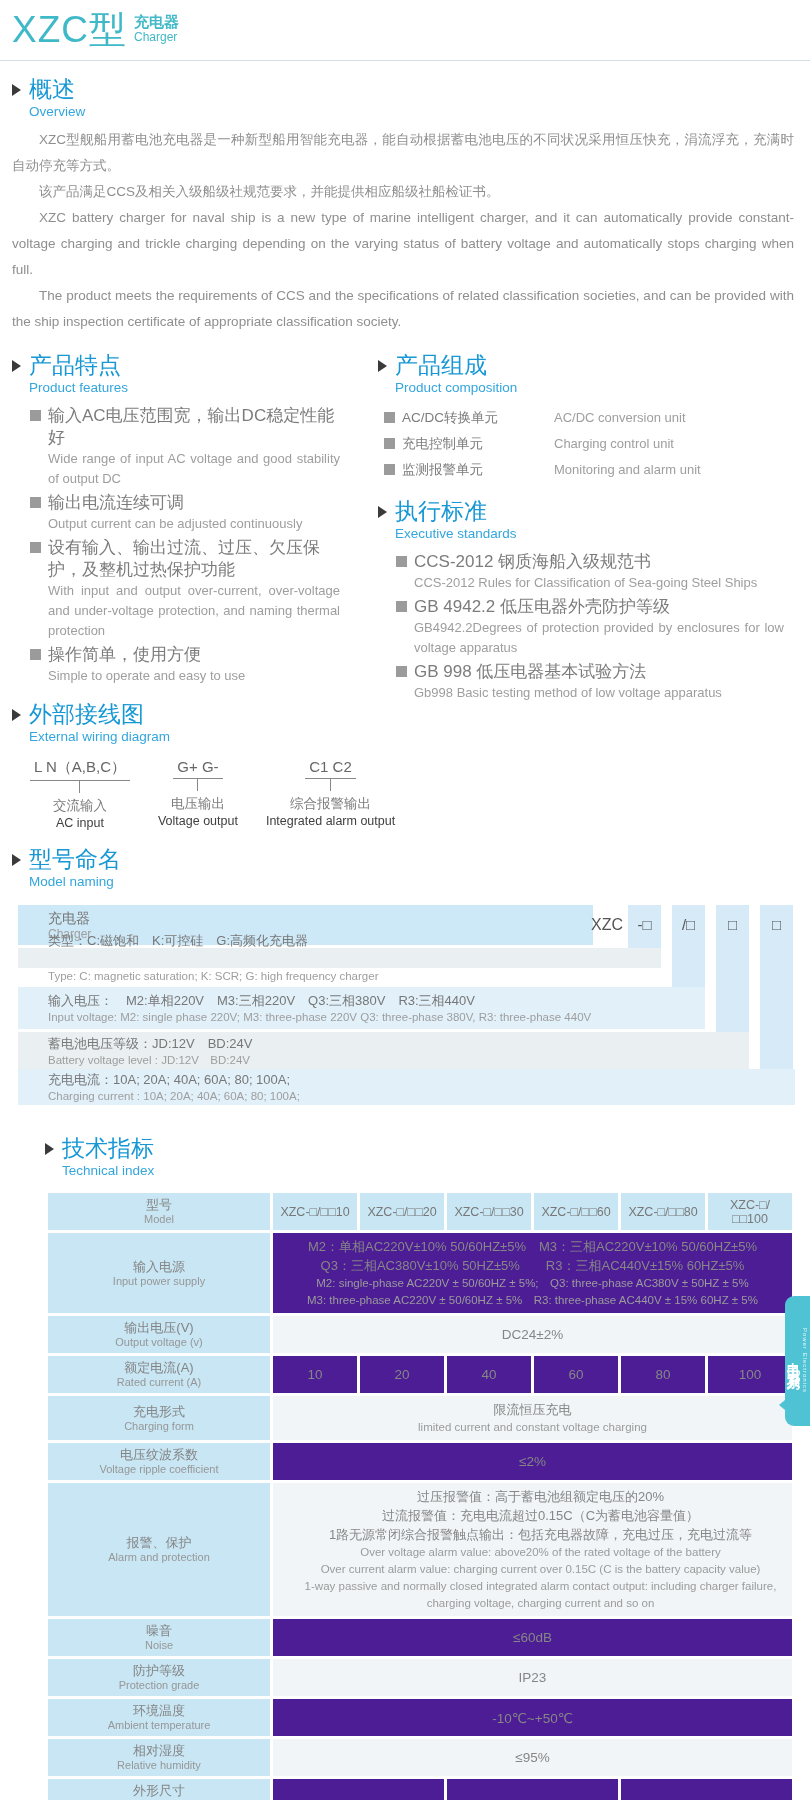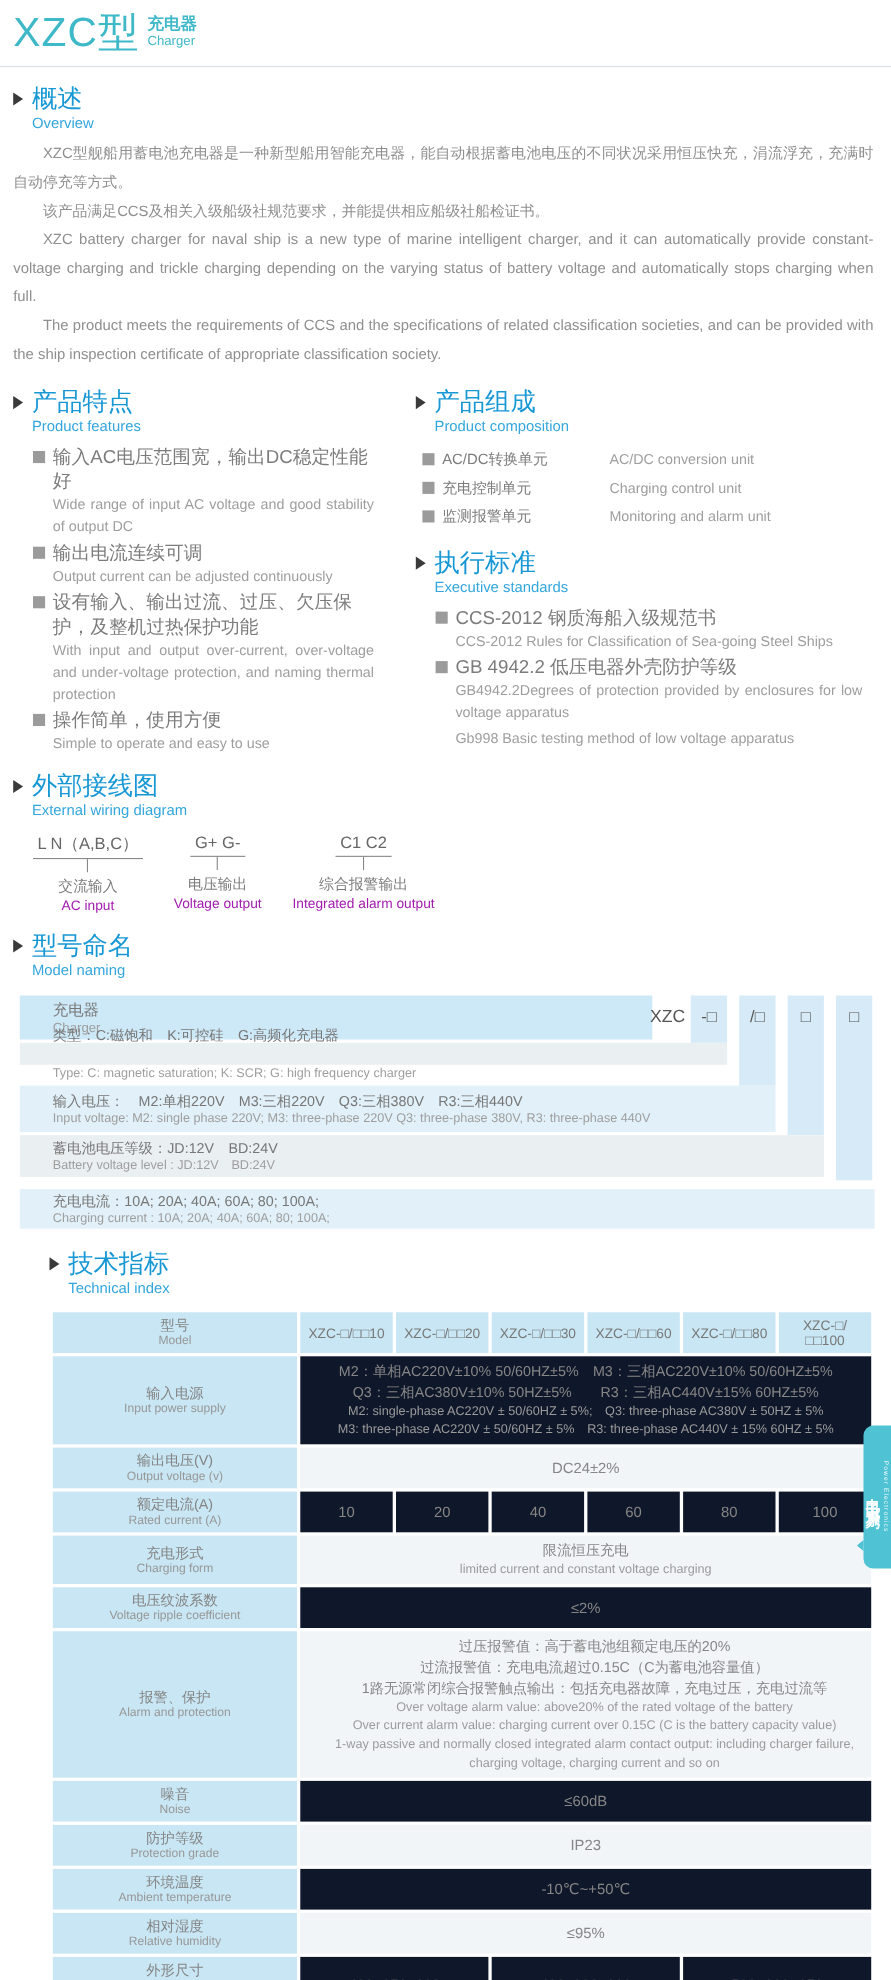--- a/index.html
+++ b/index.html
@@ -41,55 +41,55 @@
   .czh{display:flex;color:#7c7c7c;font-size:13.5px;width:170px;flex:0 0 auto;}
   .czh .bullet{margin-top:7px;}
   .cen{color:#9e9e9e;font-size:13px;}
 
   
   .wiring{display:flex;margin:12px 0 0 30px;gap:28px;}
   .wgroup{display:flex;flex-direction:column;align-items:center;}
   .wterm{font-size:15px;color:#666;border-bottom:1px solid #888;padding:0 4px 3px;white-space:nowrap;}
   .wtick{width:1px;height:12px;background:#888;}
   .wzh{font-size:13.5px;color:#7c7c7c;margin-top:4px;line-height:18px;white-space:nowrap;}
-  .wen{font-size:12.5px;color:#a21caf;line-height:16px;white-space:nowrap;}
+  .wen{font-size:12.5px;color:#404040;line-height:16px;white-space:nowrap;}
 
   
   .naming-diagram{position:relative;margin:14px 15px 0 18px;width:777px;height:204px;}
   .stripe{position:absolute;top:0;width:33px;background:#d6ebf7;}
   .st1{left:610px;height:43px;}
   .st2{left:654px;height:82px;}
   .st3{left:698px;height:127px;}
   .st4{left:742px;height:168px;}
   .nrow{position:absolute;left:0;display:flex;flex-direction:column;justify-content:center;padding-left:30px;box-sizing:border-box;}
   .nr1{top:0;height:40px;width:575px;background:#cde8f6;}
   .nr2{top:43px;height:20px;width:643px;background:#eaeff2;gap:19px;}
   .nr3{top:82px;height:42px;width:687px;background:#e1f0f9;}
   .nr4{top:127px;height:38px;width:731px;background:#eaeff2;}
-  .nr5{top:176px;height:36px;width:777px;background:#e1f0f9;}
+  .nr5{top:164px;height:36px;width:777px;background:#e1f0f9;}
   .nzh{font-size:13px;color:#777;line-height:18px;white-space:nowrap;}
   .nen{font-size:11.5px;color:#9e9e9e;line-height:15px;white-space:nowrap;}
   .nr1 .nzh{font-size:14px;}
   .nr1 .nen{font-size:12px;}
   .ncode{position:absolute;left:570px;top:0;width:38px;height:40px;line-height:40px;text-align:center;font-size:16px;color:#555;}
   .nbox{position:absolute;top:0;height:40px;line-height:40px;text-align:center;font-size:15px;color:#555;}
   .nb1{left:610px;width:33px;}
   .nb2{left:654px;width:33px;}
   .nb3{left:698px;width:33px;}
   .nb4{left:742px;width:33px;}
 
   
   .tech-head{margin-left:45px;margin-top:26px;}
   .tech-table{border-collapse:separate;border-spacing:3px;margin:10px 0 0 45px;width:750px;table-layout:fixed;}
   .tech-table td{padding:4px 4px;text-align:center;vertical-align:middle;box-sizing:border-box;}
   .lbl{background:#c8e6f4;}
   .lz{font-size:13px;color:#848484;line-height:16px;}
   .le{font-size:11px;color:#979797;line-height:13px;}
   .hmodel{background:#c8e6f4;font-size:12.5px;color:#787878;}
-  .ra{background:#0f172a;}
+  .ra{background:#4c1d95;}
   .rb{background:#f1f5f8;}
   .vz{font-size:13px;color:#868686;line-height:19px;}
   .ve{font-size:11.5px;color:#9b9b9b;line-height:17px;}
   .val-left{text-align:center;padding-left:20px !important;}
   .vnum{font-size:13.5px;color:#868686;}
 
   
   .side-tab{position:absolute;right:0;top:1296px;width:25px;height:130px;background:#4fc3d4;border-radius:9px 0 0 9px;display:flex;justify-content:center;align-items:center;}
   .side-tab::after{content:"";position:absolute;left:-6px;bottom:16px;border-top:5px solid transparent;border-bottom:5px solid transparent;border-right:6px solid #4fc3d4;}
   .tab-zh{writing-mode:vertical-rl;font-size:13px;font-weight:bold;color:#fff;letter-spacing:3px;line-height:13px;}
@@ -242,20 +242,24 @@
           <div class="ben">CCS-2012 Rules for Classification of Sea-going Steel Ships</div>
         </div>
         <div class="bitem">
           <div class="bzh">
               <span class="bullet"></span>
               <span>GB 4942.2  低压电器外壳防护等级</span>
             </div>
           <div class="ben">GB4942.2Degrees of protection provided by enclosures for low voltage apparatus</div>
         </div>
         <div class="bitem">
+          <div class="bzh">
+              <span class="bullet"></span>
+              <span>GB 998  低压电器基本试验方法</span>
+            </div>
           <div class="ben">Gb998 Basic testing method of low voltage apparatus</div>
         </div>
       </div>
 
     </div>
   </div>
 
   <div class="sec-head">
     <span class="sec-tri"></span>
     <span class="sec-titles">

